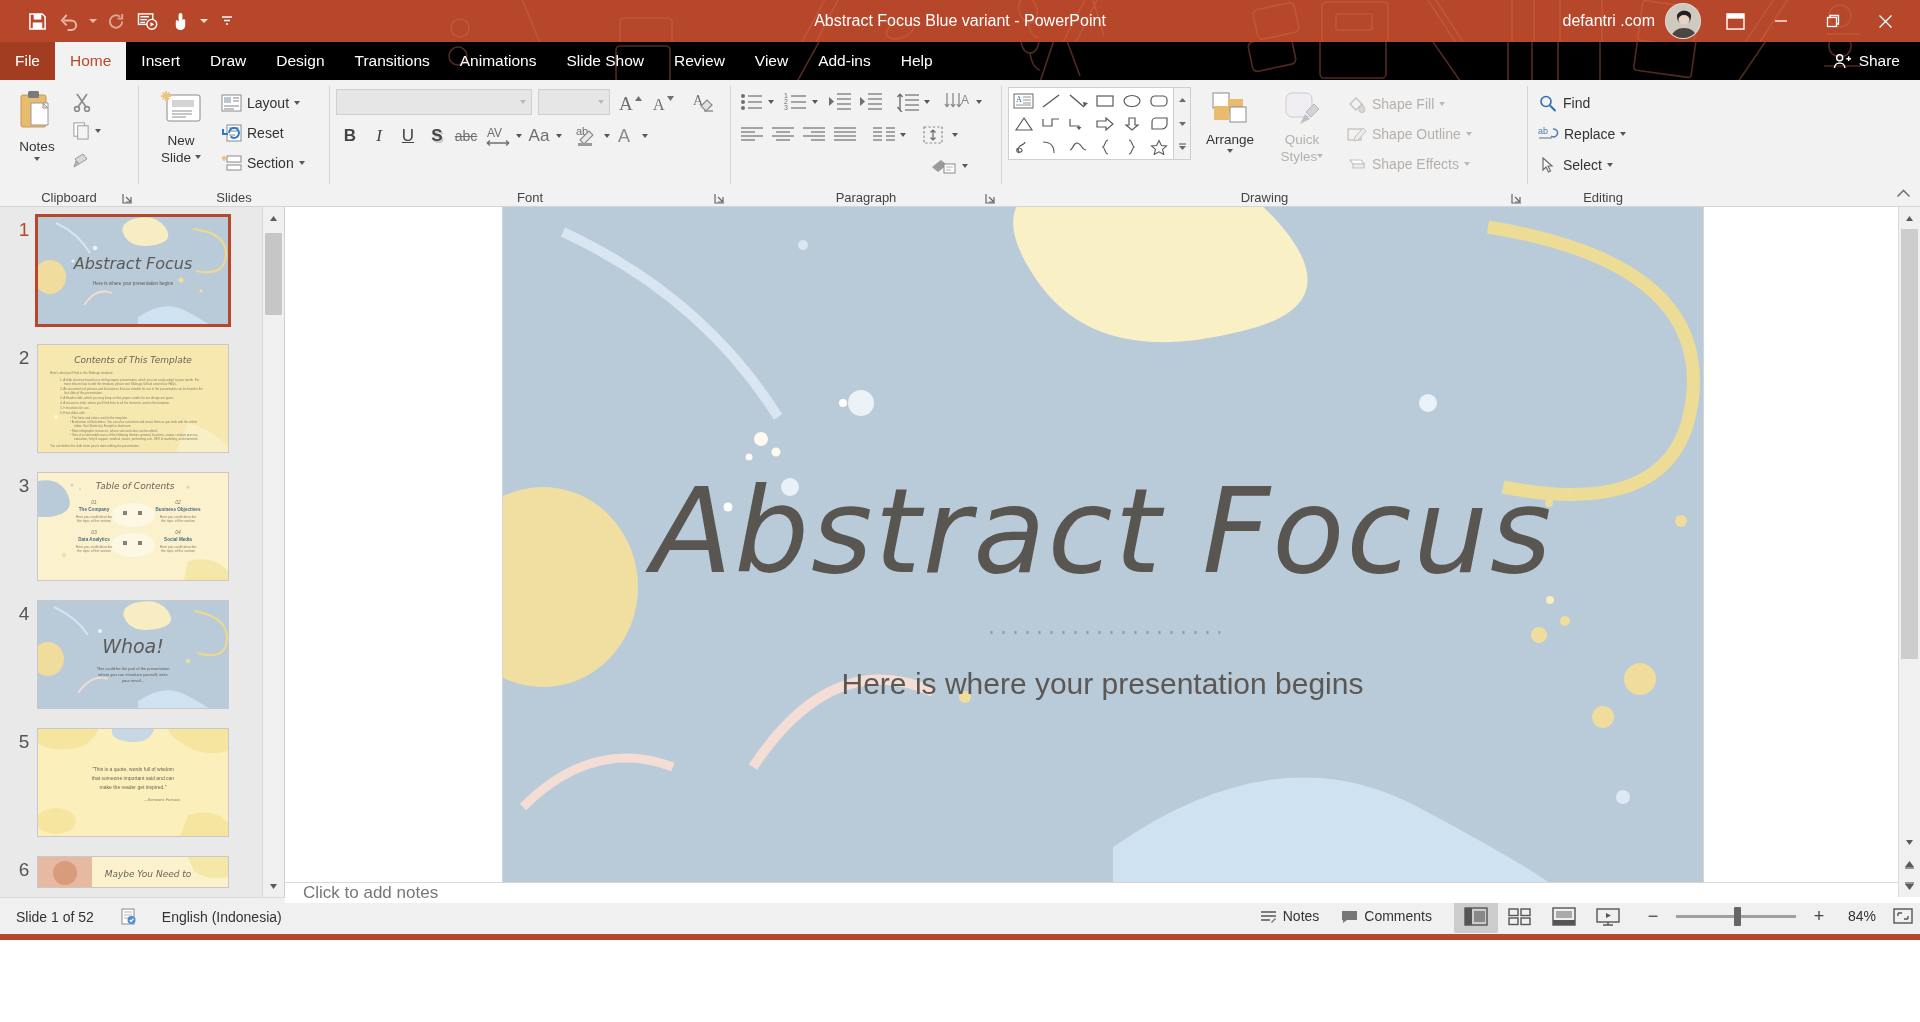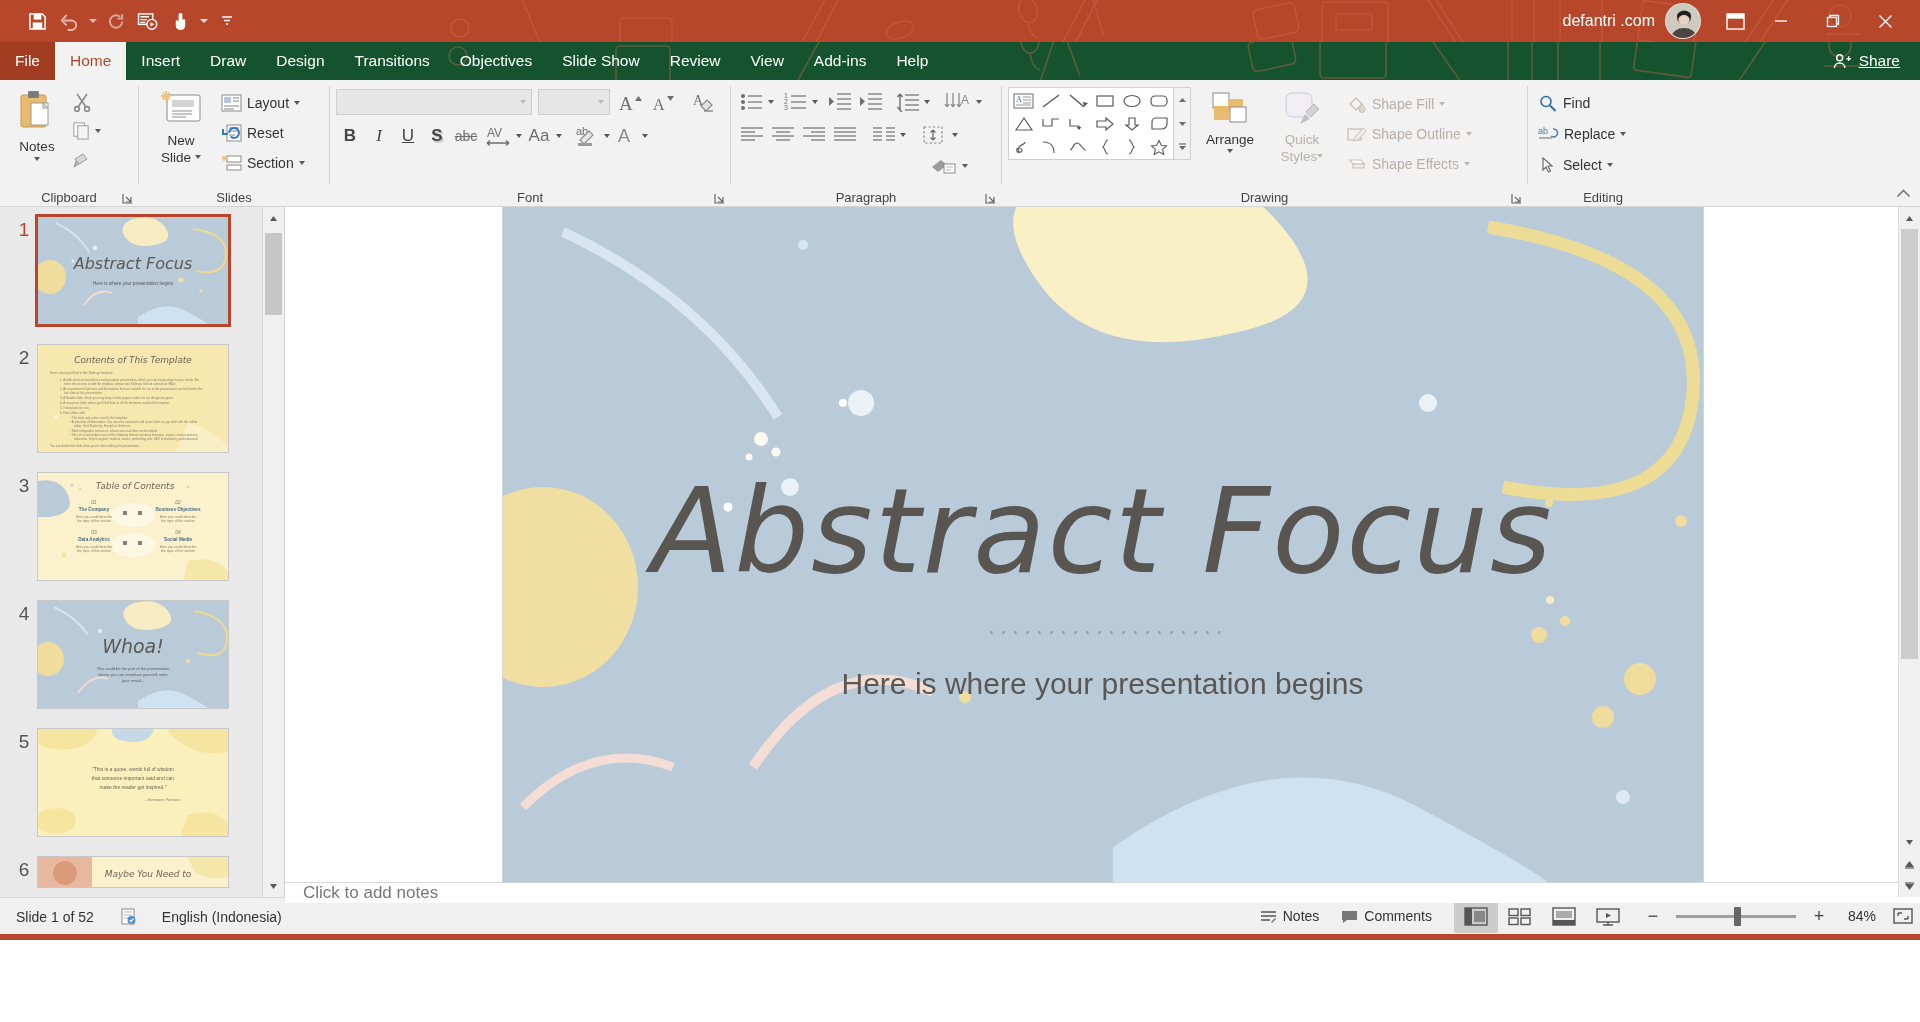--- a/index.html
+++ b/index.html
@@ -35,36 +35,36 @@
     border: 1px solid rgba(255,255,255,.35);
   }
   .avatar svg { display:block; }
   .ribbon-display { width: 40px; height: 36px; display: flex; align-items: center; justify-content: center; cursor: pointer; }
   .wbtn {
     width: 52px; height: 42px; display: flex; align-items: center; justify-content: center; cursor: pointer;
   }
 
   
   .tabstrip {
-    position: relative; height: 38px; background: #14532d;
+    position: relative; height: 38px; background: #000000;
     display: flex; align-items: flex-end; overflow: hidden; text-align: center;
   }
   .tab {
     padding: 0 15px; height: 38px; line-height: 38px; color: #fff; font-size: 15.5px;
     cursor: pointer; position: relative; z-index: 2; white-space: nowrap;
   }
   .tab.active { background: #f2f2f2; color: #b7472a; font-weight: 400; }
   .tab.file { background: #a33d22; }
   .tellme {
     display: flex; align-items: center; gap: 9px; margin-left: 24px;
     color: #fff; font-size: 15.5px; position: relative; z-index: 2; height: 38px; cursor: text;
   }
   .share {
     margin-left: auto; margin-right: 20px; display: flex; align-items: center; gap: 7px;
-    color: #fff; font-size: 15.5px; position: relative; z-index: 2; height: 38px; cursor: pointer; text-decoration: underline;
+    color: #fff; font-size: 15.5px; position: relative; z-index: 2; height: 38px; cursor: pointer;
   }
 
   
   .ribbon {
     height: 127px; background: #f2f2f2; border-bottom: 1px solid #d4d4d4;
     display: flex; position: relative;
   }
   .rgroup { position: relative; display: flex; flex-direction: column; height: 127px; }
   .rgroup-body { flex: 1; display: flex; align-items: flex-start; padding: 6px 6px 0 6px; }
   .rgroup-label {
@@ -257,20 +257,21 @@
     <div class="qat-caret">
         <span class="caret-dn"></span>
       </div>
     <div class="qat-btn" title="Customize Quick Access Toolbar">
       <svg width="14" height="14" viewBox="0 0 14 14">
           <path d="M2 3h10M4 6.5h6M6 10h2" stroke="#fff" stroke-width="1.6"></path>
         </svg>
     </div>
   </div>
 
+  <div class="tb-title">Abstract Focus Blue variant  -  PowerPoint</div>
 
   <div class="tb-right">
     <div class="acct-name">defantri .com</div>
     <div class="avatar">
       <svg width="36" height="36" viewBox="0 0 36 36">
         <rect width="36" height="36" fill="#cfcabf"></rect>
         <circle cx="18" cy="13.5" r="7" fill="#3d3a36"></circle>
         <path d="M5 36c0-8 6-12 13-12s13 4 13 12z" fill="#4a4742"></path>
         <path d="M11 12c1-6 14-7 14 0 0 2-1 2-2 1-3-3-8-3-10 0-1 1-2 1-2-1z" fill="#23211f"></path>
         <ellipse cx="18" cy="16" rx="5.5" ry="5" fill="#e8d4c2"></ellipse>
@@ -320,21 +321,21 @@
       <rect x="616" y="4" width="54" height="36" rx="4"></rect>
       <circle cx="458" cy="14" r="9"></circle>
     </g>
   </svg>
   <div class="tab file">File</div>
   <div class="tab active">Home</div>
   <div class="tab">Insert</div>
   <div class="tab">Draw</div>
   <div class="tab">Design</div>
   <div class="tab">Transitions</div>
-  <div class="tab">Objectives</div>
+  <div class="tab">Animations</div>
   <div class="tab">Slide Show</div>
   <div class="tab">Review</div>
   <div class="tab">View</div>
   <div class="tab">Add-ins</div>
   <div class="tab">Help</div>
 
 
   <div class="share">
     <svg width="19" height="17" viewBox="0 0 20 18">
       <circle cx="7" cy="5" r="3.2" fill="none" stroke="#fff" stroke-width="1.5"></circle>

